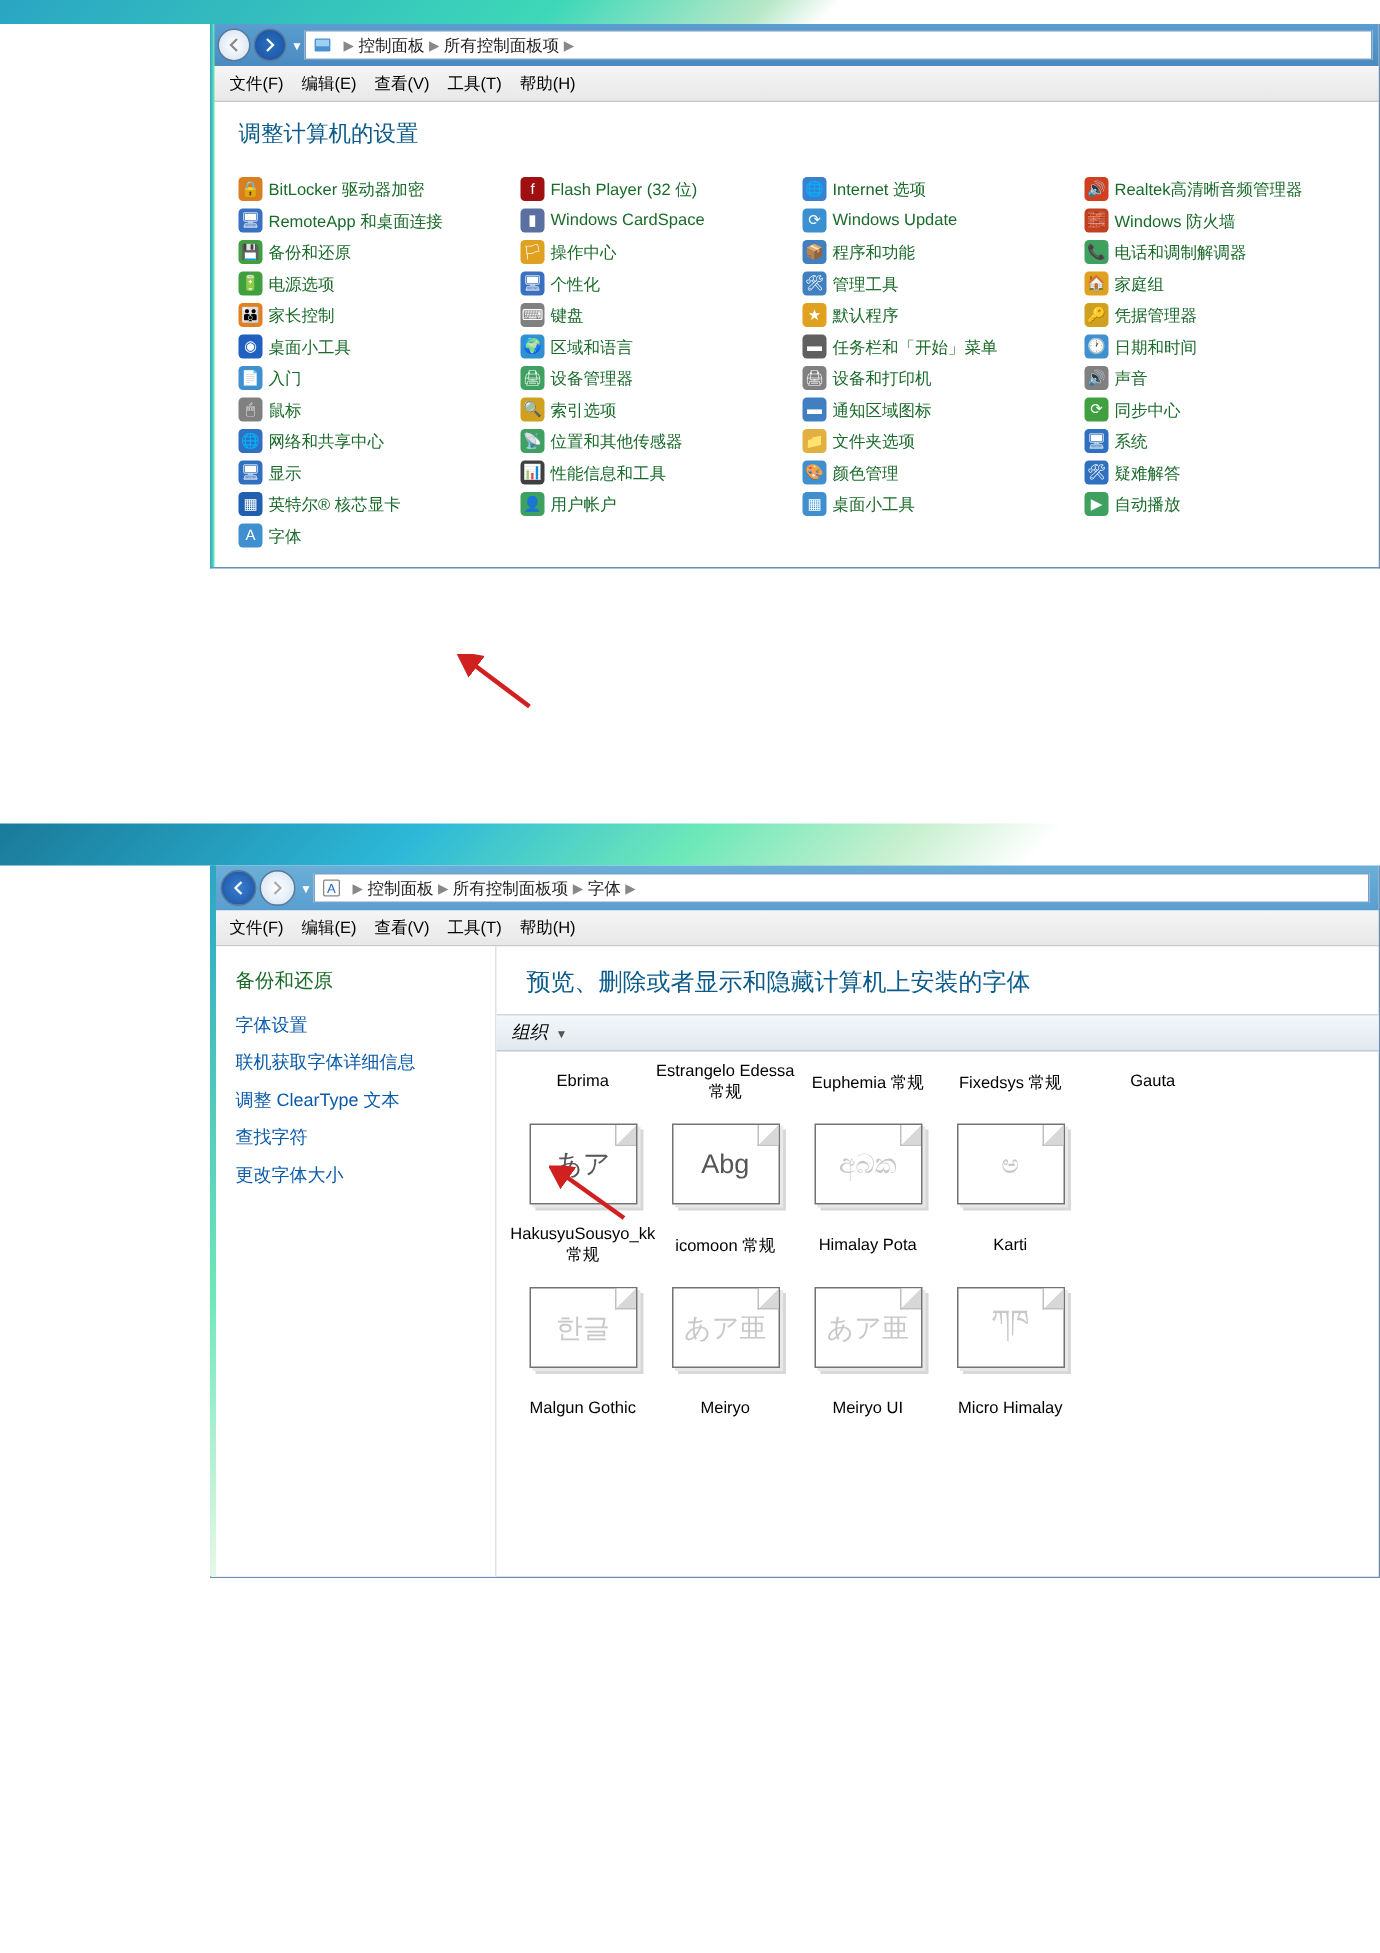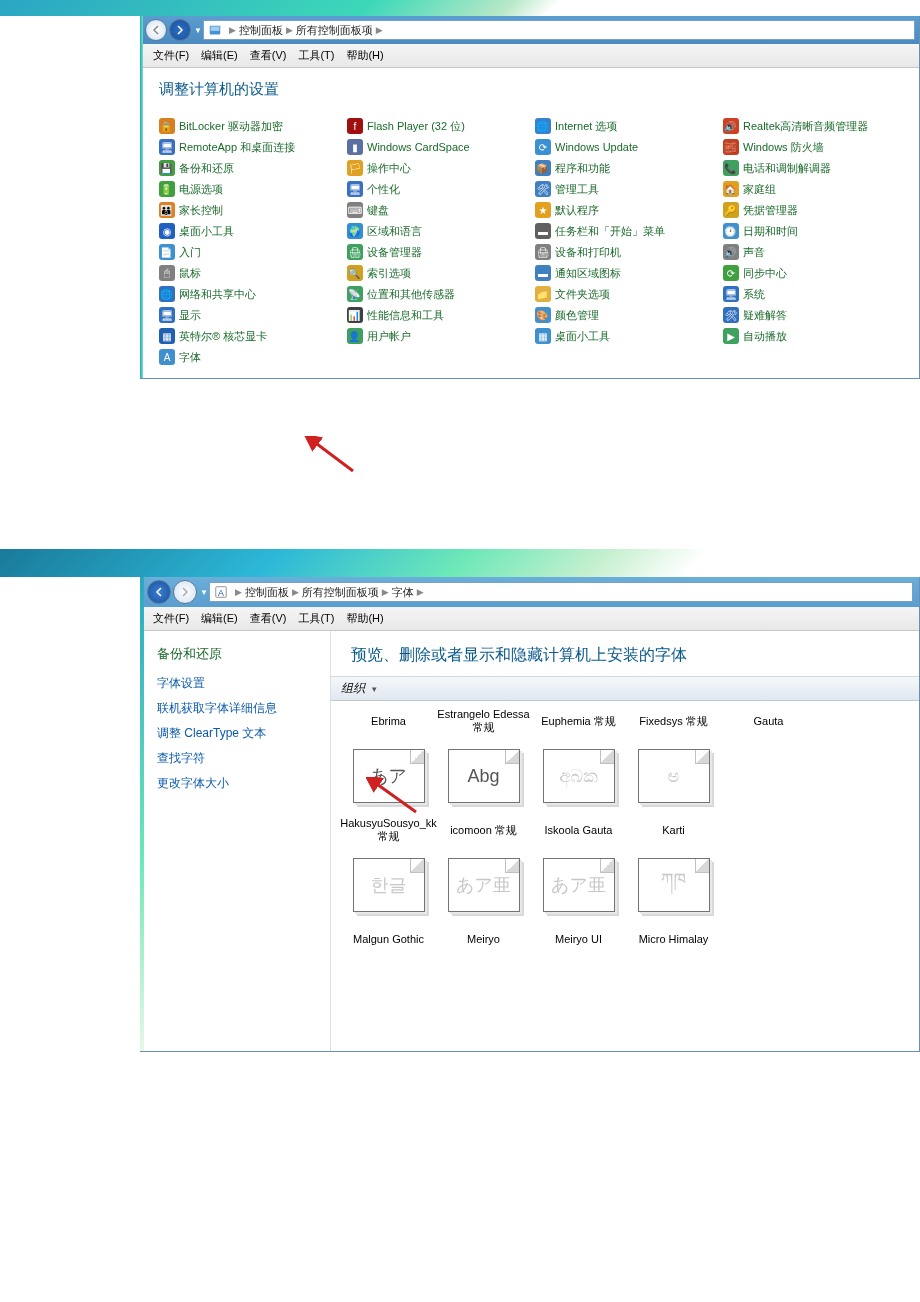--- a/index.html
+++ b/index.html
@@ -477,21 +477,21 @@
             <div class="fontcell">
               <div class="preview"><div class="corner"></div>あア</div>
               <div class="fname">HakusyuSousyo_kk 常规</div>
             </div>
             <div class="fontcell">
               <div class="preview"><div class="corner"></div>Abg</div>
               <div class="fname">icomoon 常规</div>
             </div>
             <div class="fontcell">
               <div class="preview faded"><div class="corner"></div>අබක</div>
-              <div class="fname">Iskoola Gauta</div>
+              <div class="fname">Himalay Pota</div>
             </div>
             <div class="fontcell">
               <div class="preview faded"><div class="corner"></div>ಅ</div>
               <div class="fname">Karti</div>
             </div>
           </div>
         <div class="fontgrid" id="fg3">
             <div class="fontcell">
               <div class="preview faded"><div class="corner"></div>한글</div>
               <div class="fname">Malgun Gothic</div>

